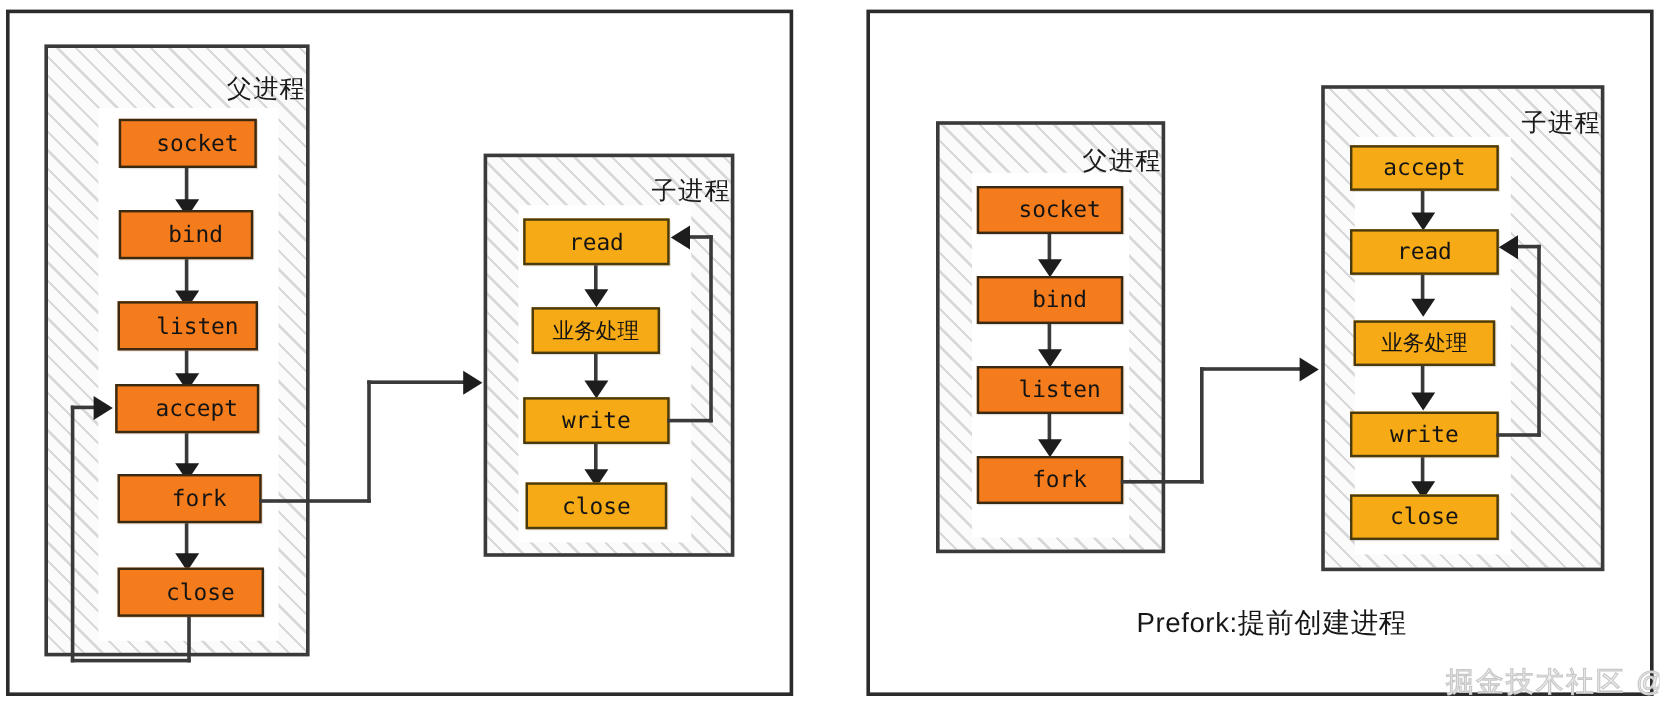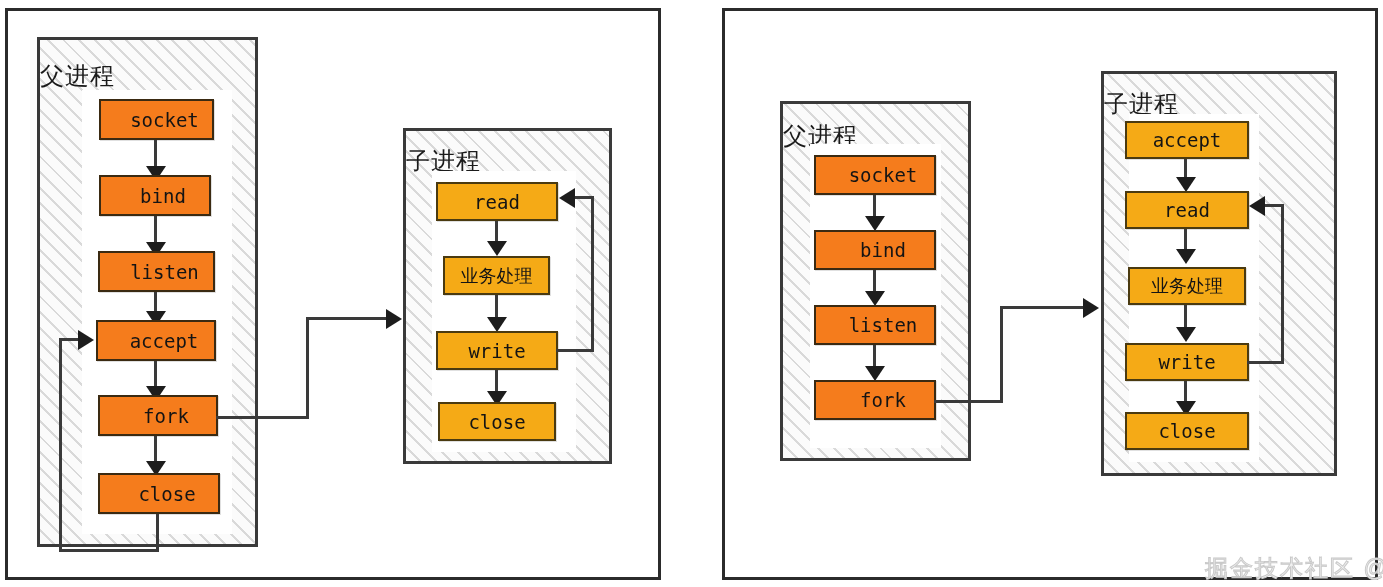--- a/index.html
+++ b/index.html
@@ -25,23 +25,23 @@
         rgba(120,120,120,0.00) 0px,
         rgba(120,120,120,0.00) 9px,
         rgba(120,120,120,0.26) 9px,
         rgba(120,120,120,0.26) 11px);
   }
   
   .plate{
     position:absolute;background:#ffffff;
   }
   .group-title{
-    position:absolute;left:0;right:0;text-align:left;
-    font-family:"Liberation Sans","DejaVu Sans",sans-serif;
-    font-size:24px;color:#1b1b1b;letter-spacing:1px;white-space:nowrap;
+    position:absolute;left:0;right:0;text-align:right;
+    font-family:"Liberation Sans","DejaVu Sans",sans-serif;
+    font-size:21px;color:#1b1b1b;letter-spacing:1px;white-space:nowrap;
   }
 
   
   .node{
     position:absolute;box-sizing:border-box;
     border:2.5px solid #3a2a12;
     display:flex;align-items:center;justify-content:center;
     font-family:"DejaVu Sans Mono","Liberation Mono",monospace;
     font-size:19px;color:#141414;
     box-shadow:1px 1px 0 rgba(0,0,0,0.12);
@@ -203,17 +203,18 @@
     <div class="ln h" style="left:522px;top:350px;width:37px;"></div>
     <div class="ln v" style="left:556px;top:193px;height:160px;"></div>
     <div class="ln h" style="left:539px;top:193px;width:20px;"></div>
     <div class="arrow-left" style="left:524px;top:185px;"></div>
 
     <div class="ln h" style="left:209px;top:389px;width:69px;"></div>
     <div class="ln v" style="left:275px;top:295px;height:97px;"></div>
     <div class="ln h" style="left:275px;top:295px;width:86px;"></div>
     <div class="arrow-right" style="left:358px;top:287px;"></div>
 
+    <div class="caption" style="left:222px;top:493px;">Prefork:提前创建进程</div>
 
     <div class="watermark" style="left:480px;top:542px;">掘金技术社区 @ 后端马农</div>
   </div>
 
 </div>
 
 </body></html>

